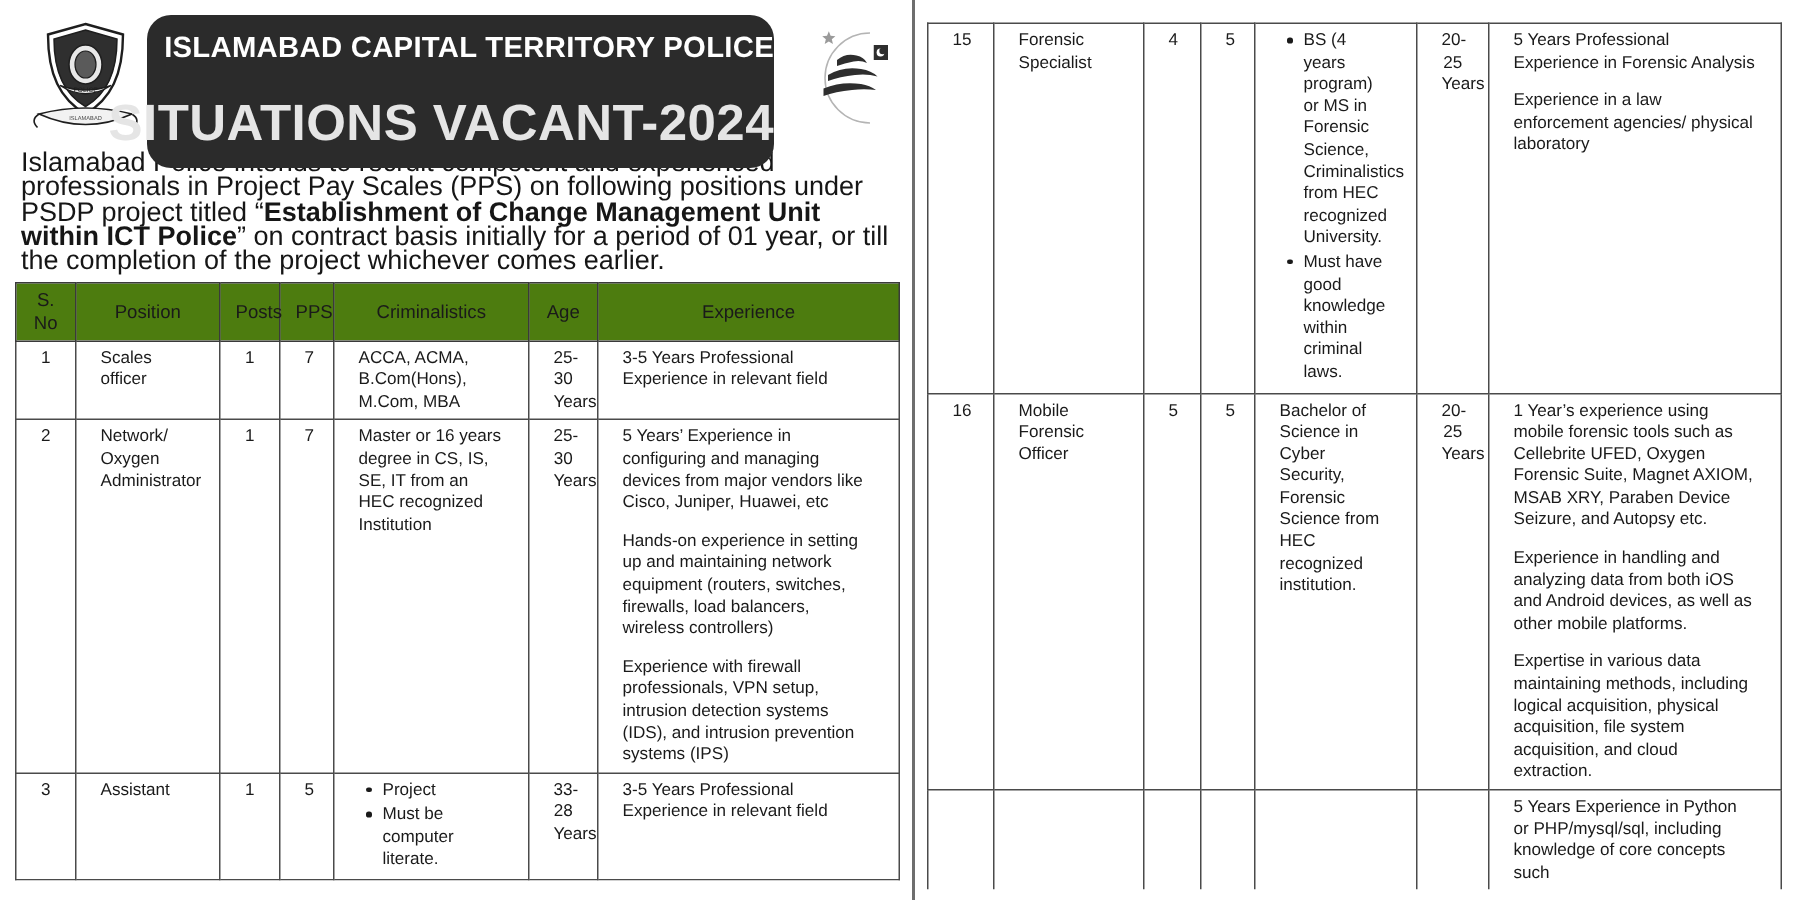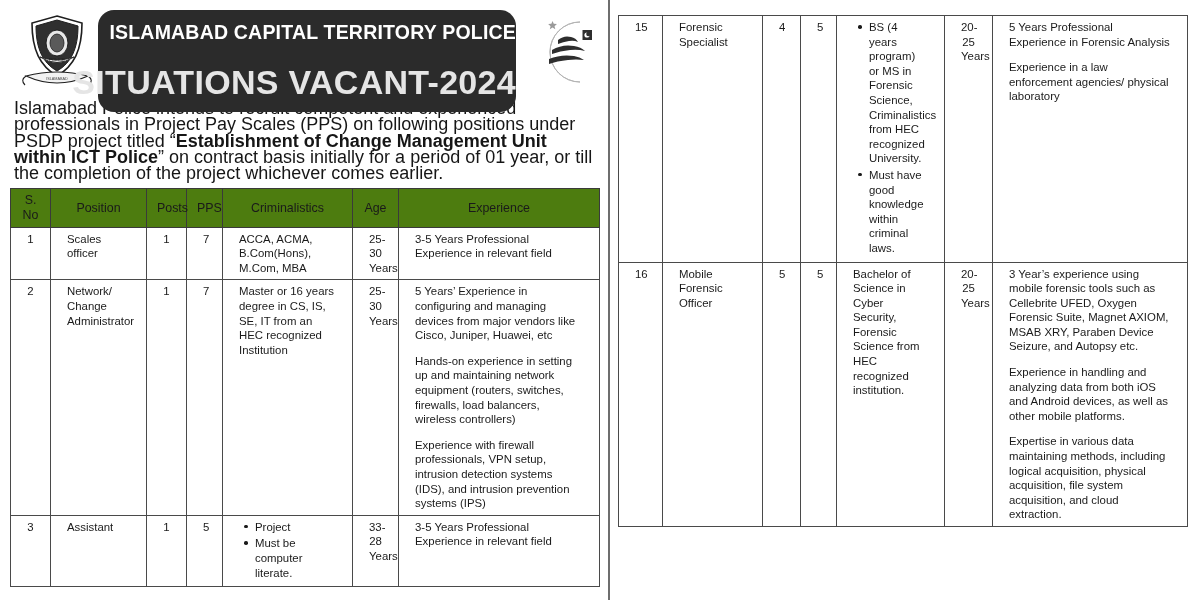--- a/index.html
+++ b/index.html
@@ -194,21 +194,21 @@
           <td class="c-center">7</td>
           <td>ACCA, ACMA, B.Com(Hons), M.Com, MBA</td>
           <td class="c-center">25-30 Years</td>
           <td>
             <p class="para">3-5 Years Professional Experience in relevant field</p>
           </td>
         </tr>
 
         <tr>
           <td class="c-center">2</td>
-          <td class="c-mid">Network/ Change Administrator</td>
+          <td class="c-mid">Network/ Oxygen Administrator</td>
           <td class="c-center">1</td>
           <td class="c-center">7</td>
           <td class="c-mid">Master or 16 years degree in CS, IS, SE, IT from an HEC recognized Institution</td>
           <td class="c-center">25-30 Years</td>
           <td>
             <p class="para">5 Years’ Experience in configuring and managing devices from major vendors like Cisco, Juniper, Huawei, etc</p>
             <p class="para">Hands-on experience in setting up and maintaining network equipment (routers, switches, firewalls, load balancers, wireless controllers)</p>
             <p class="para">Experience with firewall professionals, VPN setup, intrusion detection systems (IDS), and intrusion prevention systems (IPS)</p>
           </td>
         </tr>
@@ -270,25 +270,36 @@
         </tr>
 
         <tr>
           <td class="c-center">16</td>
           <td class="c-mid">Mobile Forensic Officer</td>
           <td class="c-center">5</td>
           <td class="c-center">5</td>
           <td class="c-mid">Bachelor of Science in Cyber Security, Forensic Science from HEC recognized institution.</td>
           <td class="c-center">20-25 Years</td>
           <td>
-            <p class="para">3 Year’s experience using mobile forensic tools such as Cellebrite UFED, Oxygen Forensic Suite, Magnet AXIOM, MSAB XRY, Paraben Device Seizure, and Autopsy etc.</p>
+            <p class="para">1 Year’s experience using mobile forensic tools such as Cellebrite UFED, Oxygen Forensic Suite, Magnet AXIOM, MSAB XRY, Paraben Device Seizure, and Autopsy etc.</p>
             <p class="para">Experience in handling and analyzing data from both iOS and Android devices, as well as other mobile platforms.</p>
             <p class="para">Expertise in various data maintaining methods, including logical acquisition, physical acquisition, file system acquisition, and cloud extraction.</p>
           </td>
         </tr>
 
+        <tr class="clip-last">
+          <td class="c-center"></td>
+          <td class="c-mid"></td>
+          <td class="c-center"></td>
+          <td class="c-center"></td>
+          <td></td>
+          <td class="c-center"></td>
+          <td>
+            <p class="para">5 Years Experience in   Python or PHP/mysql/sql, including knowledge of core concepts such</p>
+          </td>
+        </tr>
 
       </tbody>
     </table>
     </div>
   </div>
 
 </div>
 
 </body></html>

